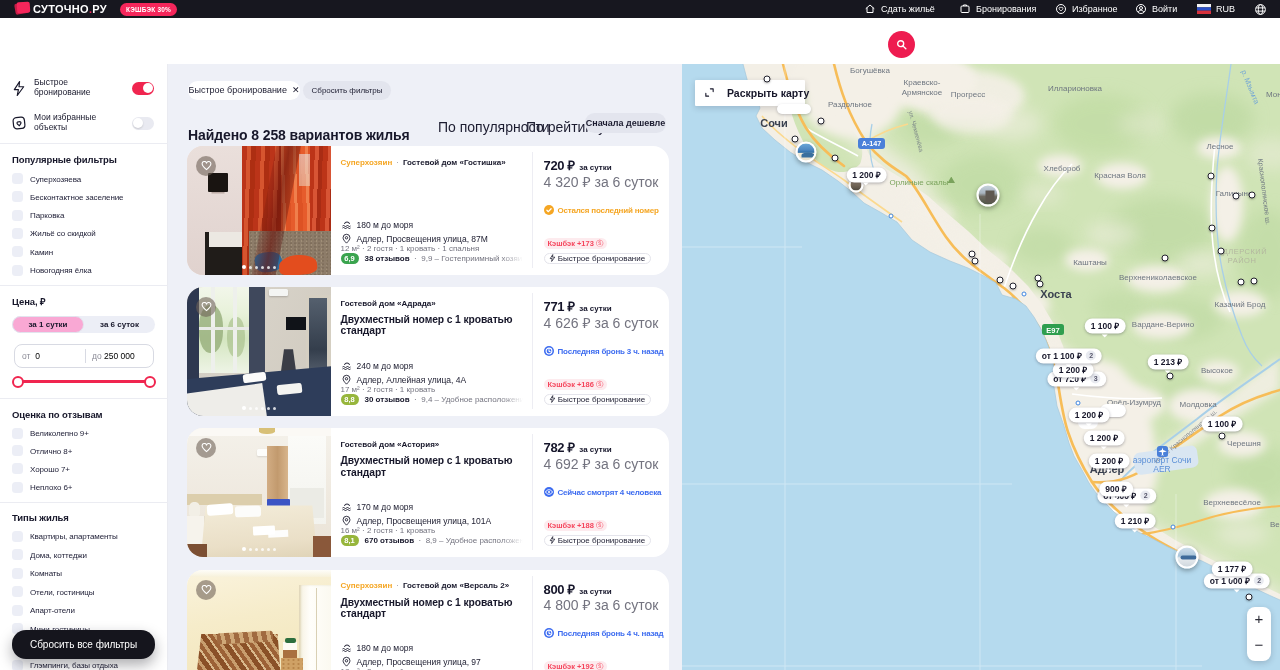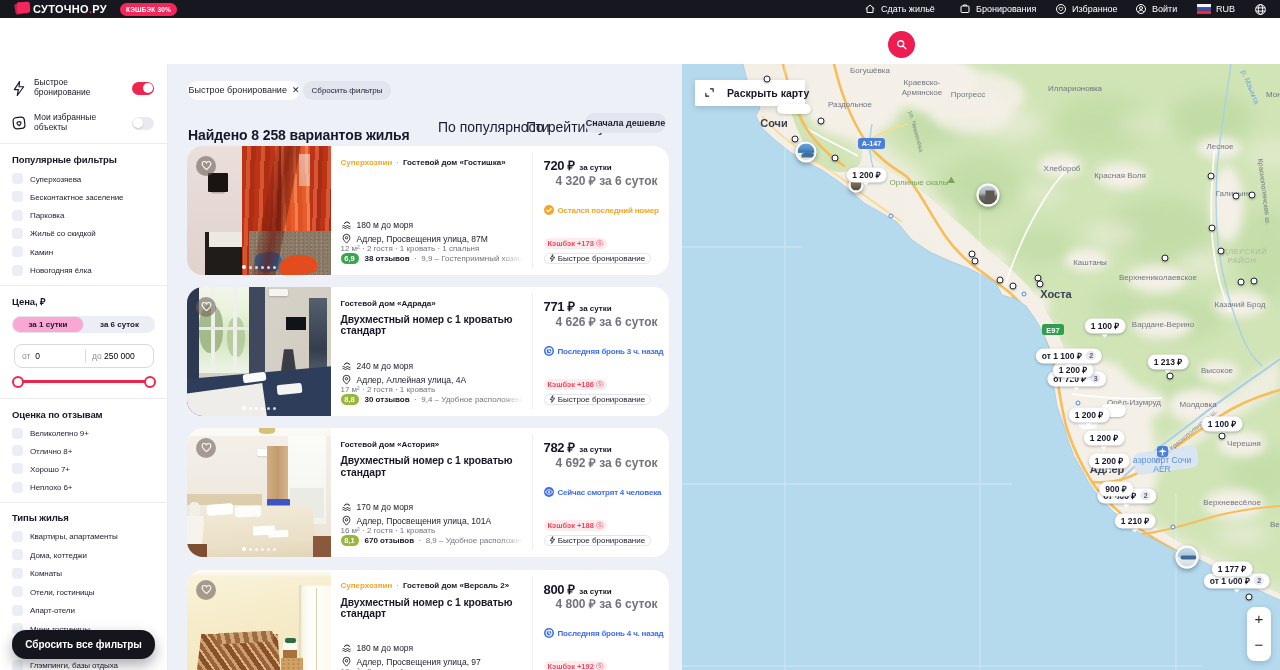--- a/index.html
+++ b/index.html
@@ -41,21 +41,21 @@
 
   
   #ptabs { position:absolute; left:12px; top:316px; width:143px; height:17px; background:#eceef6; border-radius:8.5px; font-size:8px; font-weight:600; color:#17172a; }
   #ptabs .t1 { position:absolute; left:0; top:0; width:72px; height:17px; background:#f9a8d4; border:1px solid #e2e4ee; border-radius:8.5px; text-align:center; line-height:15px; }
   #ptabs .t2 { position:absolute; left:72px; top:0; width:71px; height:17px; text-align:center; line-height:17px; }
   #pinput { position:absolute; left:14px; top:344px; width:140px; height:24px; background:#fff; border:1px solid #d8dae3; border-radius:8px; font-size:8.5px; }
   #pinput .half { position:absolute; top:0; height:22px; line-height:22px; white-space:nowrap; }
   #pinput .mut { color:#8a8a96; }
   #pslider { position:absolute; left:17px; top:380px; width:134px; height:3px; background:#f0254f; border-radius:2px; }
   .shandle { position:absolute; top:-4.5px; width:12px; height:12px; border-radius:50%; background:#fff; border:2.5px solid #f0254f; }
-  #resetbtn { position:absolute; left:12px; top:565.7px; width:143px; height:29px; background:#15151d; border-radius:14px; color:#fff; font-size:10px; font-weight:700; text-align:center; line-height:29px; box-shadow:0 6px 14px rgba(20,20,30,.35); }
+  #resetbtn { position:absolute; left:12px; top:565.7px; width:143px; height:29px; background:#15151d; border-radius:14px; color:#fff; font-size:10px; font-weight:400; text-align:center; line-height:29px; box-shadow:0 6px 14px rgba(20,20,30,.35); }
 
   
   .chip { position:absolute; height:19px; border-radius:9.5px; font-size:8px; font-weight:500; color:#1c1c30; line-height:19px; text-align:center; }
   #found { position:absolute; left:20px; top:47px; font-size:14px; font-weight:700; color:#17172a; letter-spacing:-.1px;margin-top:16px; }
   .sortt { position:absolute; top:54.5px; font-size:14px; font-weight:500; color:#1c1c30; }
 
   .card { position:absolute; left:19px; width:482px; height:128.5px; background:#fff; border-radius:16px; }
   .card .photo { position:absolute; left:0; top:0; width:144px; height:128.5px; border-radius:16px 0 0 16px; overflow:hidden; }
   .heart { position:absolute; left:9px; top:10px; width:20px; height:20px; border-radius:50%; background:rgba(112,99,88,.6); }
   .dots { position:absolute; left:0; right:0; bottom:6px; text-align:center; line-height:0; }
@@ -72,21 +72,21 @@
   .cicon { position:absolute; left:0; width:12px; height:12px; }
   .crate { position:absolute; left:0; top:106.5px; height:11.5px; white-space:nowrap; font-size:8px; color:#73737f; width:182px; overflow:hidden; -webkit-mask-image:linear-gradient(90deg,#000 88%,transparent); }
   .rbadge { display:inline-block; height:11.5px; min-width:18px; border-radius:5.5px; color:#fff; font-size:7.5px; font-weight:700; text-align:center; line-height:11.5px; vertical-align:middle; margin-right:6px; }
   .rcount { font-size:8px; font-weight:700; color:#17172a; vertical-align:middle; }
   .rtail { vertical-align:middle; }
   .cdiv { position:absolute; left:344.5px; top:6px; width:1px; height:116px; background:#ededf3; }
   .cprice { position:absolute; left:356.5px; top:0; width:122px; height:128.5px; }
   .pmain { position:absolute; left:0; top:10px; white-space:nowrap; }
   .pmain b { font-size:13px; font-weight:800; color:#15152a; letter-spacing:-.3px; }
   .pmain span { font-size:8px; font-weight:700; color:#15152a; }
-  .psub { position:absolute; left:12px; top:25.5px; font-size:12px; color:#73737f; white-space:nowrap;font-weight:bold; }
+  .psub { position:absolute; left:0; top:25.5px; font-size:14px; color:#73737f; white-space:nowrap; }
   .pstat { position:absolute; left:0; top:58.5px; height:10px; font-size:8px; font-weight:600; white-space:nowrap; letter-spacing:-.2px; }
   .pstat .ic { display:inline-block; width:10px; height:10px; border-radius:50%; vertical-align:-2px; margin-right:4px; }
   .cashpill { position:absolute; left:0; top:91.5px; height:11px; border-radius:5.5px; background:#fdebee; color:#f5455c; font-size:7.5px; font-weight:700; line-height:11px; padding:0 4px; white-space:nowrap; }
   .fastpill { position:absolute; left:0; top:106.5px; height:11px; border-radius:5.5px; background:#fff; border:1px solid #e4e4eb; color:#1c1c30; font-size:8px; font-weight:500; line-height:9.5px; padding:0 5px 0 4px; white-space:nowrap; }
 
   
   .photo span { position:absolute; }
   #ph1 { background:#e9dcd8; }
   #ph1 .wall { left:0;top:0;width:58px;height:129px;background:linear-gradient(180deg,#eadfdb,#e0d2ce); }
   #ph1 .tv { left:21px;top:27px;width:20px;height:19px;background:#191411;border-radius:1px;box-shadow:0 5px 0 -3.5px #b9a8a2; }

